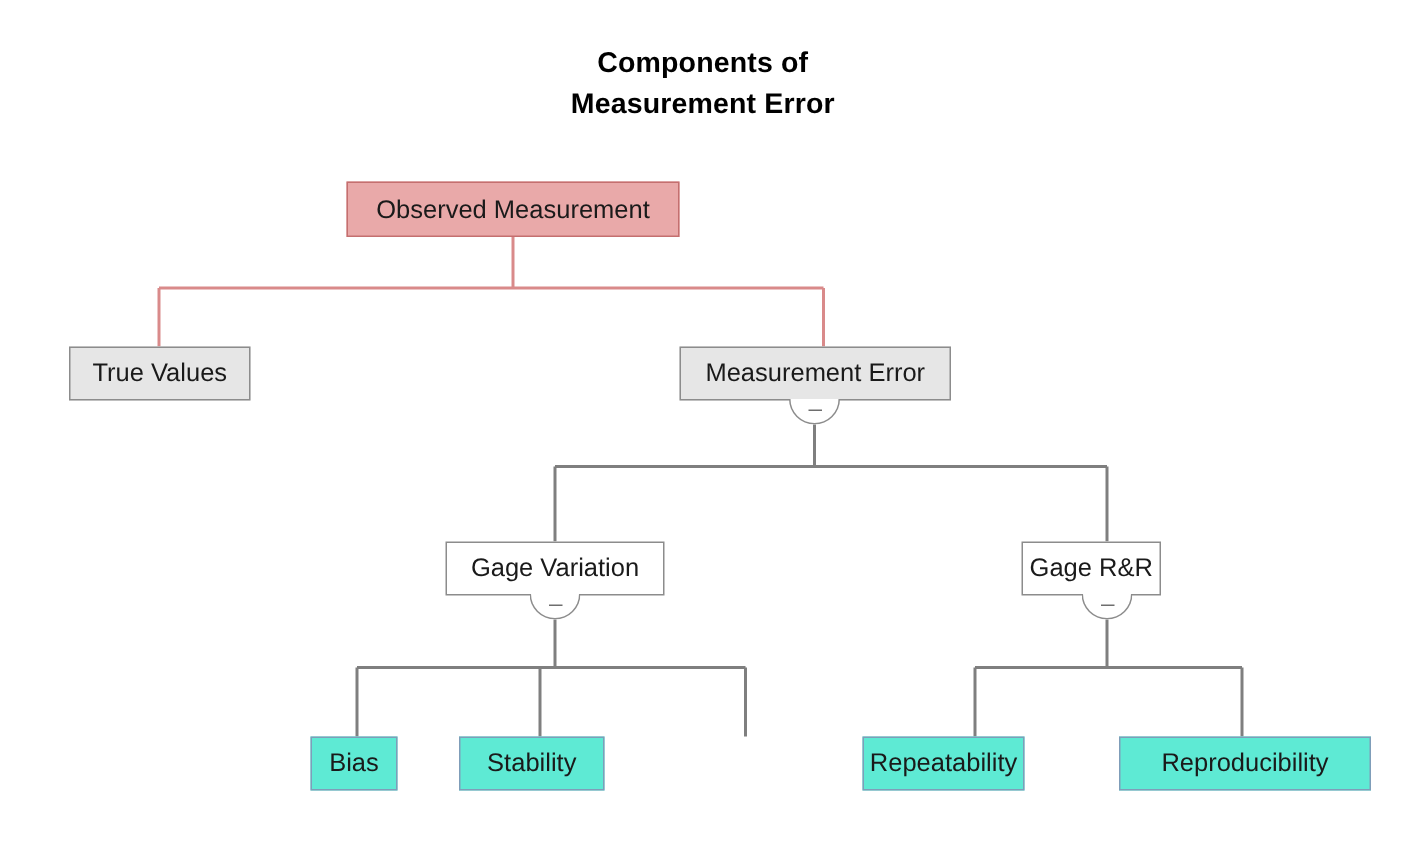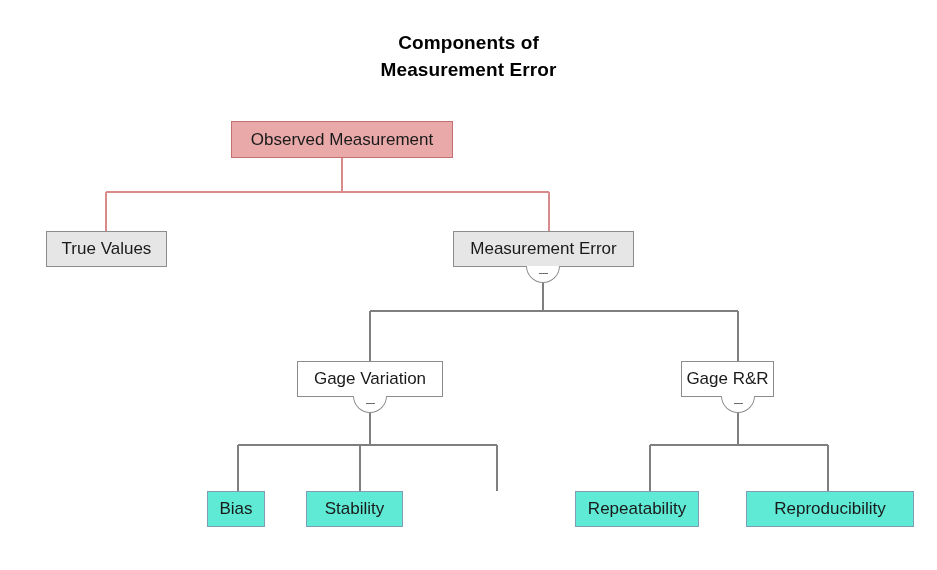--- a/index.html
+++ b/index.html
@@ -148,17 +148,17 @@
   <div class="node white" style="left:681px; top:361px; width:93px; height:36px;text-align:center;">Gage R&amp;R</div>
   <div class="collapse-btn" style="left:721px; top:396px;">
     <span class="minus"></span>
   </div>
 
   <div class="node blue" style="left:207px; top:491px; width:58px; height:36px;">Bias</div>
 
   <div class="node blue" style="left:306px; top:491px; width:97px; height:36px;">Stability</div>
 
 
-  <div class="node blue" style="left:575px; top:491px; width:124px; height:36px;">Repeatability</div>
+  <div class="node blue" style="left:575px; top:491px; width:108px; height:36px;">Repeatability</div>
 
   <div class="node blue" style="left:746px; top:491px; width:168px; height:36px;">Reproducibility</div>
 
 </div>
 
 </body></html>

